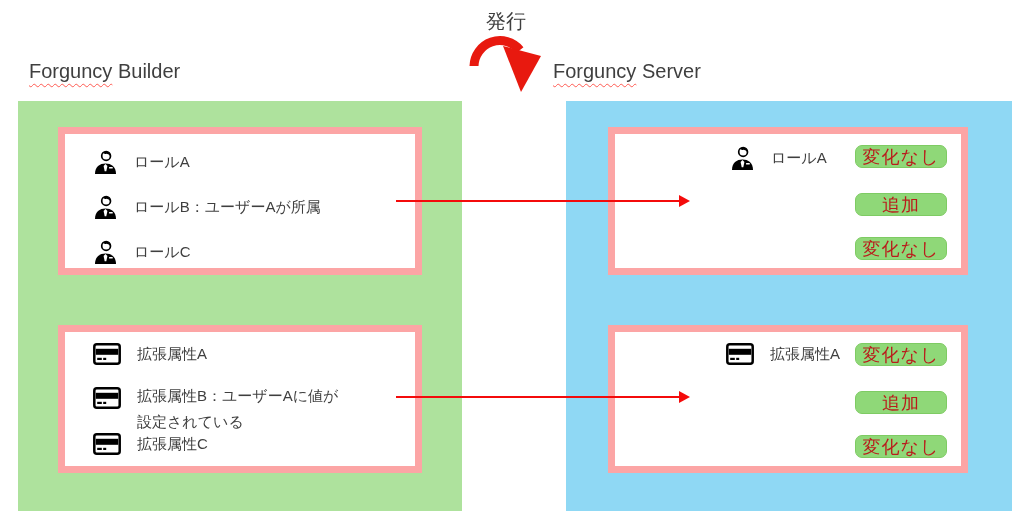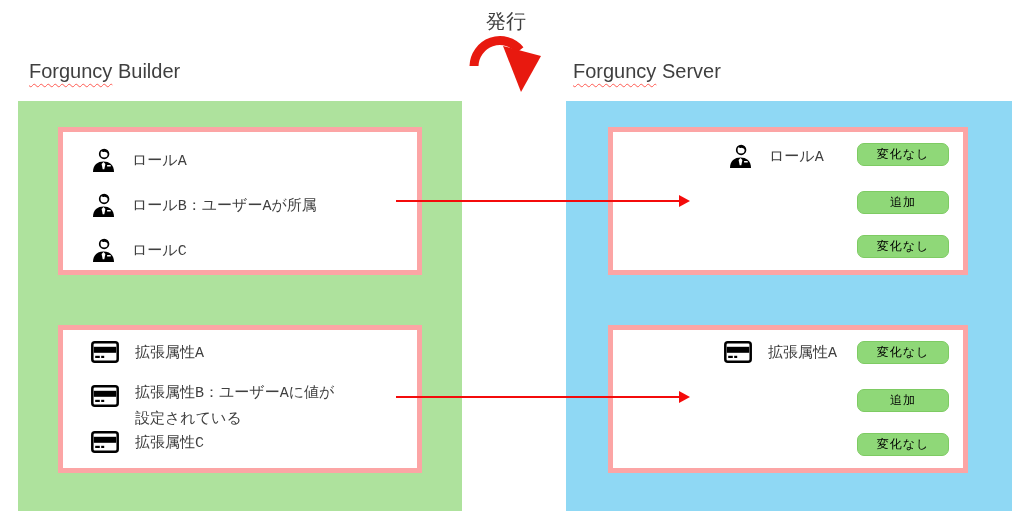--- a/index.html
+++ b/index.html
@@ -3,51 +3,51 @@
 <meta charset="utf-8">
 <style>
   * { margin:0; padding:0; box-sizing:border-box; }
   html,body { background:#ffffff; }
   .canvas {
     position:relative; width:1024px; height:527px; background:#ffffff;
     font-family:"Liberation Sans","DejaVu Sans",sans-serif; color:#3f3f3f; overflow:hidden;padding-left:13px;
   }
   .title { position:absolute; font-size:20px; color:#3f3f3f; white-space:nowrap; }
   .title-builder { left:29px; top:60px; }
-  .title-server  { left:573px; top:60px; }
+  .title-server  { left:553px; top:60px; }
   .brand {
     text-decoration-line:underline; text-decoration-style:wavy;
     text-decoration-color:#ff5a52; text-decoration-thickness:1px; text-underline-offset:5px;
   }
   .publish-label { position:absolute; left:486px; top:8px; font-size:20px; color:#3f3f3f; }
   .publish-arrow { position:absolute; left:458px; top:33px; width:88px; height:64px; }
 
   .panel { position:absolute; top:101px; height:410px; }
   .panel-builder { left:18px;  width:444px; background:#AEE29D; }
   .panel-server  { left:566px; width:446px; background:#8FD8F4; }
 
-  .box { position:absolute; background:#ffffff; border:5px solid #fca5a5;font-family:Liberation Mono, monospace; }
+  .box { position:absolute; background:#ffffff; border:7px solid #fca5a5; }
   .box-roles-builder { left:58px;  top:127px; width:364px; height:148px; }
   .box-attrs-builder { left:58px;  top:325px; width:364px; height:148px; }
   .box-roles-server  { left:608px; top:127px; width:360px; height:148px; }
   .box-attrs-server  { left:608px; top:325px; width:360px; height:148px; }
 
   .row { position:absolute; left:28px; display:flex; align-items:center; gap:16px; }
   .row-top { align-items:flex-start; }
   .row .label { font-size:15px; color:#3f3f3f; white-space:nowrap; }
   .row .label.pre { white-space:pre-line; line-height:26px; margin-top:-4px; }
   .icon-wrap { flex:0 0 auto; display:inline-flex; }
 
   .srv-label-row { position:absolute; display:flex; align-items:center; gap:16px; }
   .srv-label-row .label { font-size:15px; color:#3f3f3f; white-space:nowrap; }
 
   .badge {
     position:absolute; right:14px; width:92px; height:23px;
     background:#8FD878; border:1px solid #7ECB63; border-radius:7px;
-    color:#000000; font-size:12px; display:flex; align-items:center; justify-content:center;
+    color:#b91c1c; font-size:18px; display:flex; align-items:center; justify-content:center;
     letter-spacing:1px;
   }
 
   .arrow { position:absolute; width:294px; height:12px; }
   .arrow .shaft { position:absolute; left:0; right:7px; top:5px; height:2px; background:#f40b0b; }
   .arrow .head  { position:absolute; right:0; top:0; width:0; height:0;
     border-top:6px solid transparent; border-bottom:6px solid transparent; border-left:11px solid #f40b0b; }
   .arrow-roles { left:396px; top:195px; }
   .arrow-attrs { left:396px; top:391px; }
 </style>

